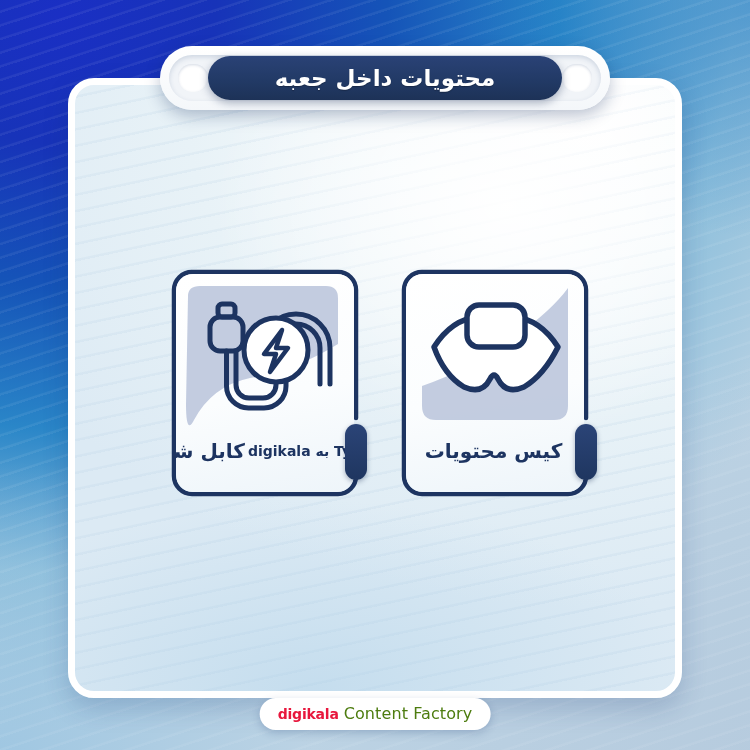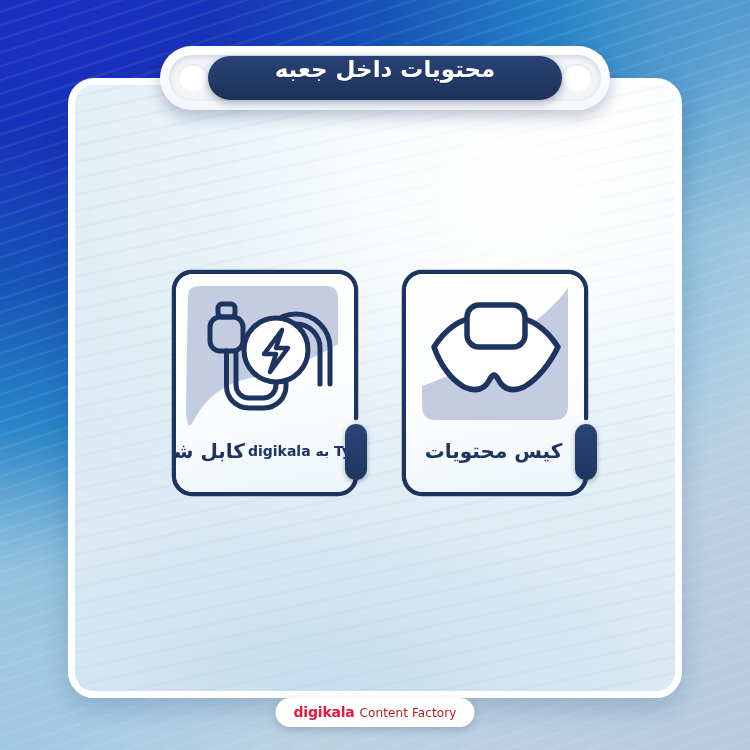--- a/index.html
+++ b/index.html
@@ -78,21 +78,21 @@
     position:absolute; top:18px; width:30px; height:28px;
     border-radius:16px; background:#ffffff;
     box-shadow:inset 0 1px 3px rgba(40,70,120,.20);
   }
   .cap-hole.left  { left:18px; }
   .cap-hole.right { right:18px; }
   .title-pill {
     position:absolute; left:48px; right:48px; top:10px; height:44px;
     border-radius:23px;
     background:linear-gradient(180deg,#2a4276 0%,#223a66 55%,#1d3257 100%);
-    display:flex; align-items:flex-start; justify-content:center;
+    display:flex; align-items:center; justify-content:center;
     box-shadow:0 3px 8px rgba(20,40,80,.35);
   }
   .title-text {
     color:#ffffff; font-size:23px; font-weight:bold;
     direction:rtl; letter-spacing:.2px; white-space:nowrap;
     text-shadow:0 1px 1px rgba(0,0,0,.25);
   }
 
   
   .cards {
@@ -138,21 +138,21 @@
   
   .footer-badge {
     position:absolute; left:50%; transform:translateX(-50%);
     top:698px; z-index:10;
     background:#ffffff; border-radius:16px;
     padding:6px 18px 7px;
     display:flex; align-items:baseline; gap:5px;
     box-shadow:0 3px 9px rgba(20,50,110,.22);
   }
   .brand { color:#e8173d; font-size:14px; font-weight:bold; letter-spacing:-.2px; }
-  .brand-sub { color:#b91c1c; font-size:12px; letter-spacing:.1px; }
+  .brand-sub { color:#4d7c0f; font-size:16px; letter-spacing:.1px; }
 </style>
 </head>
 <body>
 
 <div class="bg">
   <div class="bg-base"></div>
   <div class="bg-tint"></div>
   <div class="bg-waves"></div>
 </div>
 

